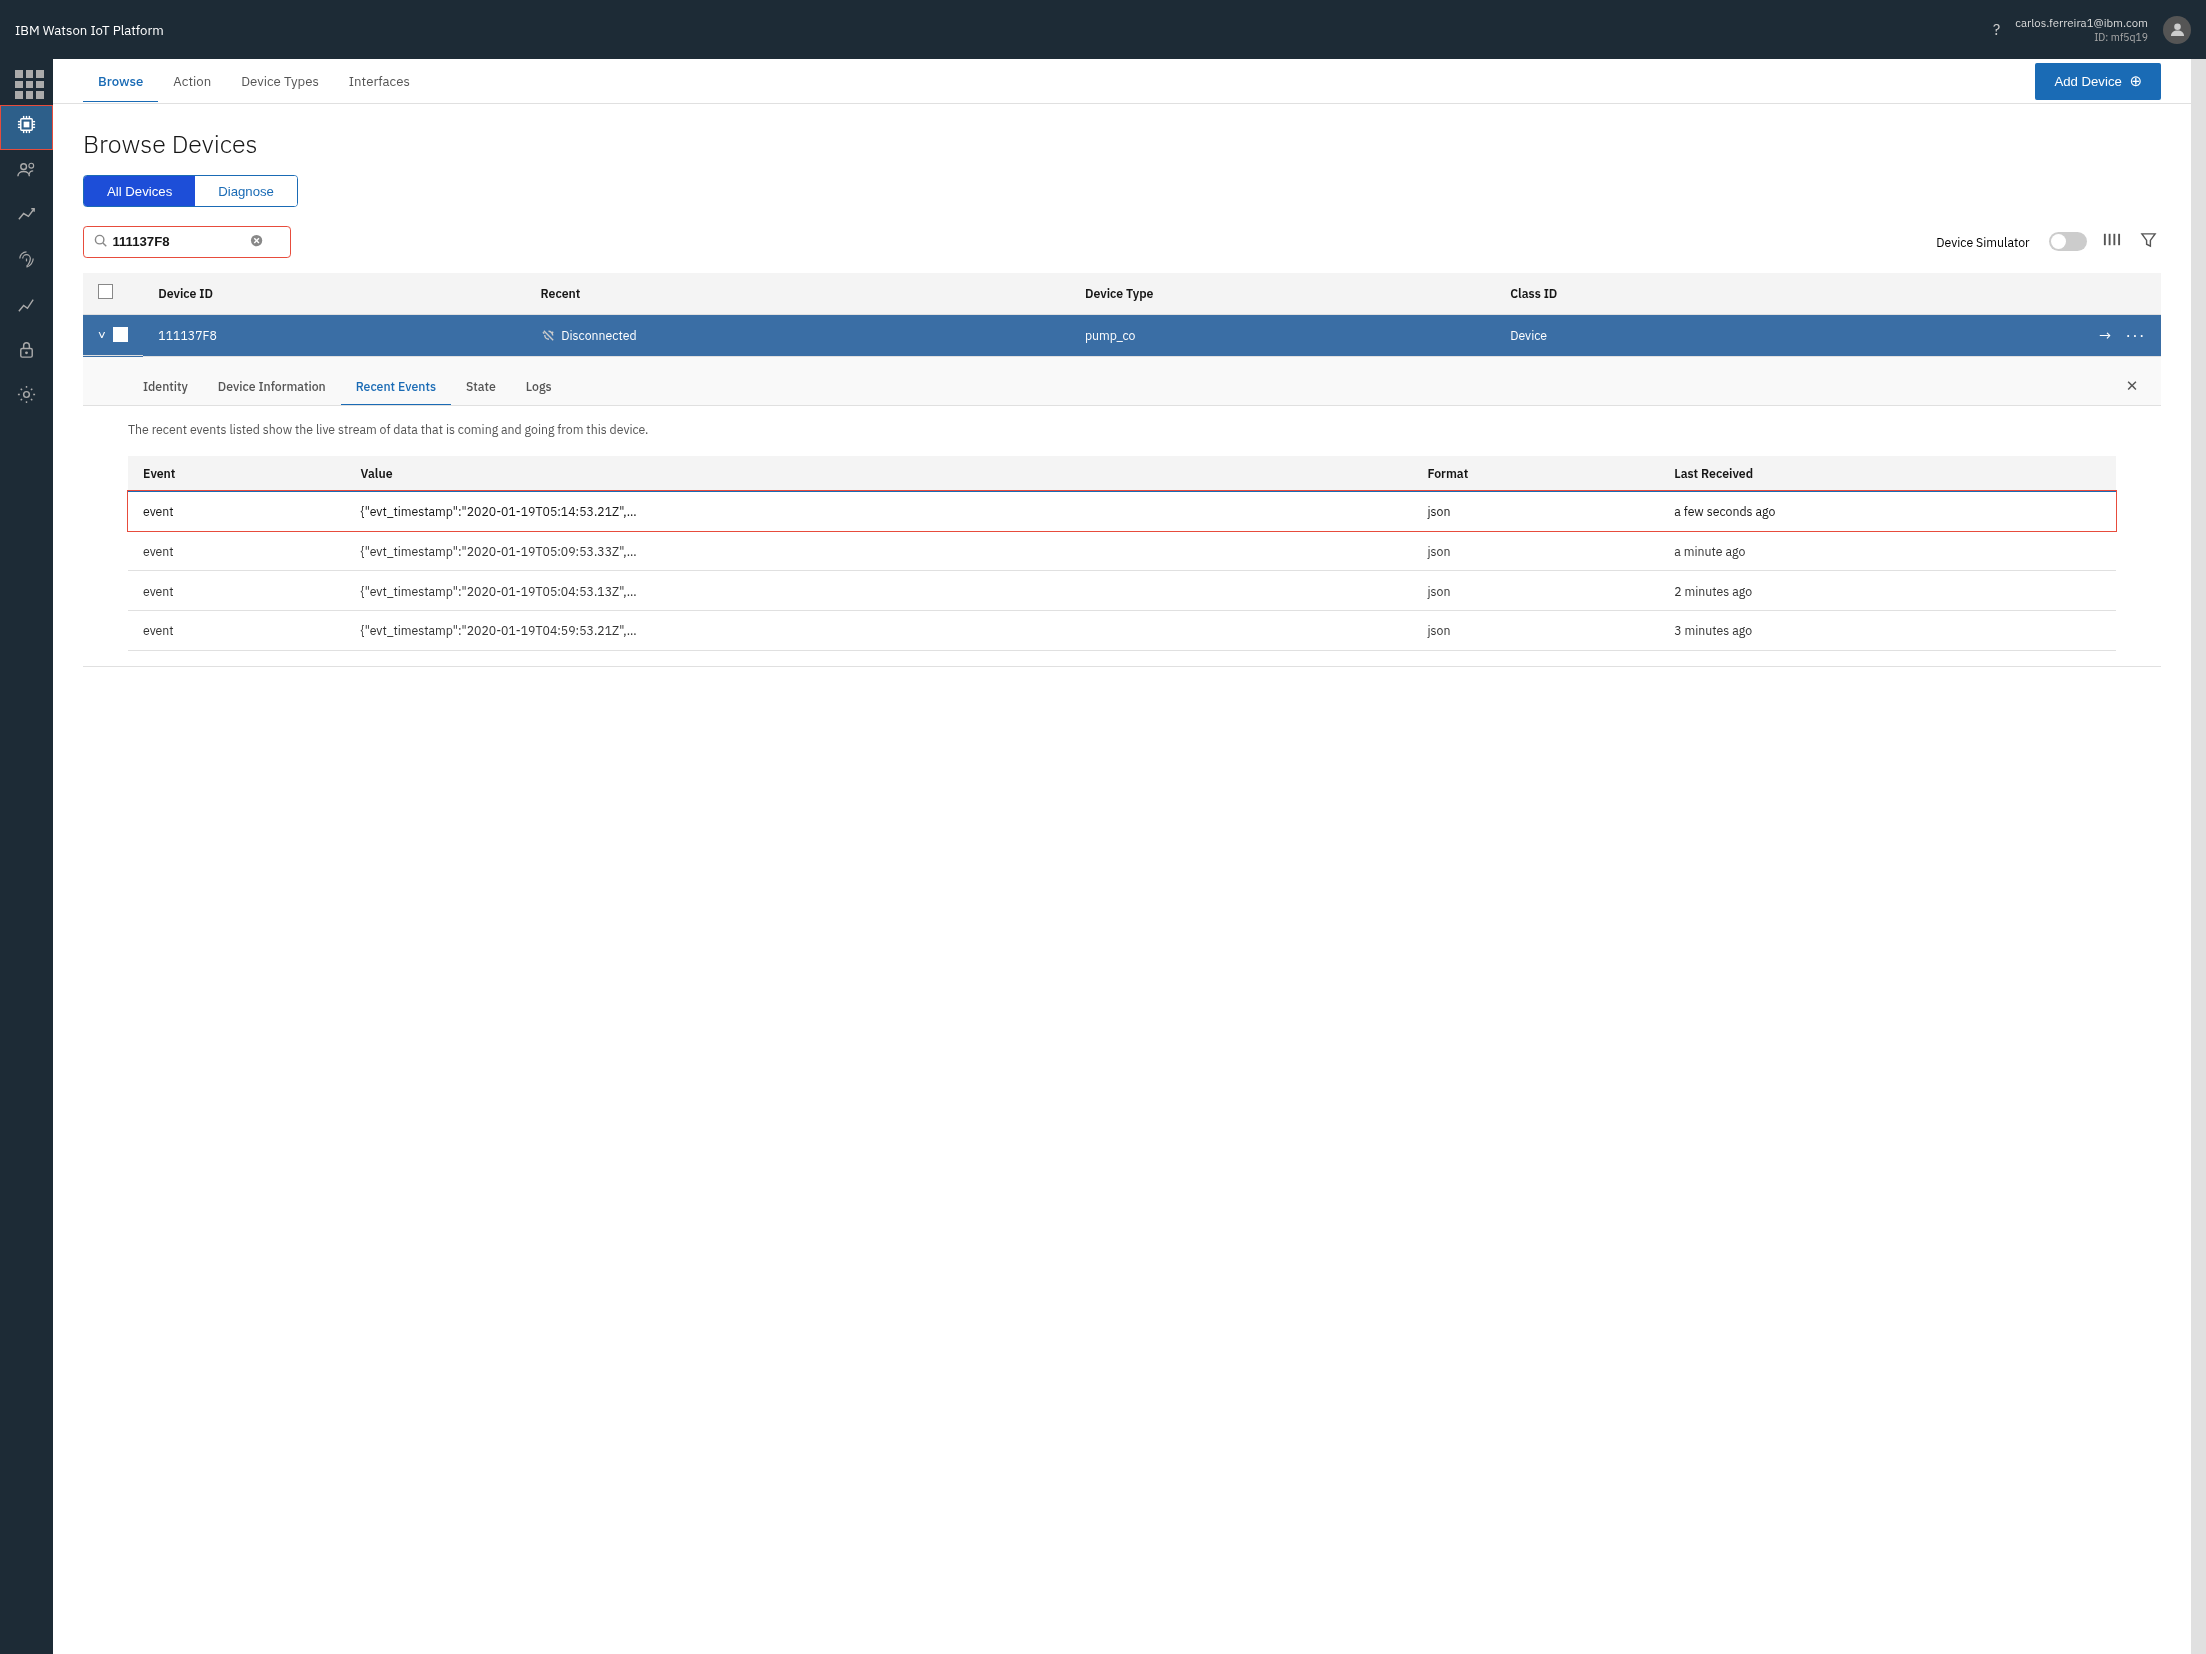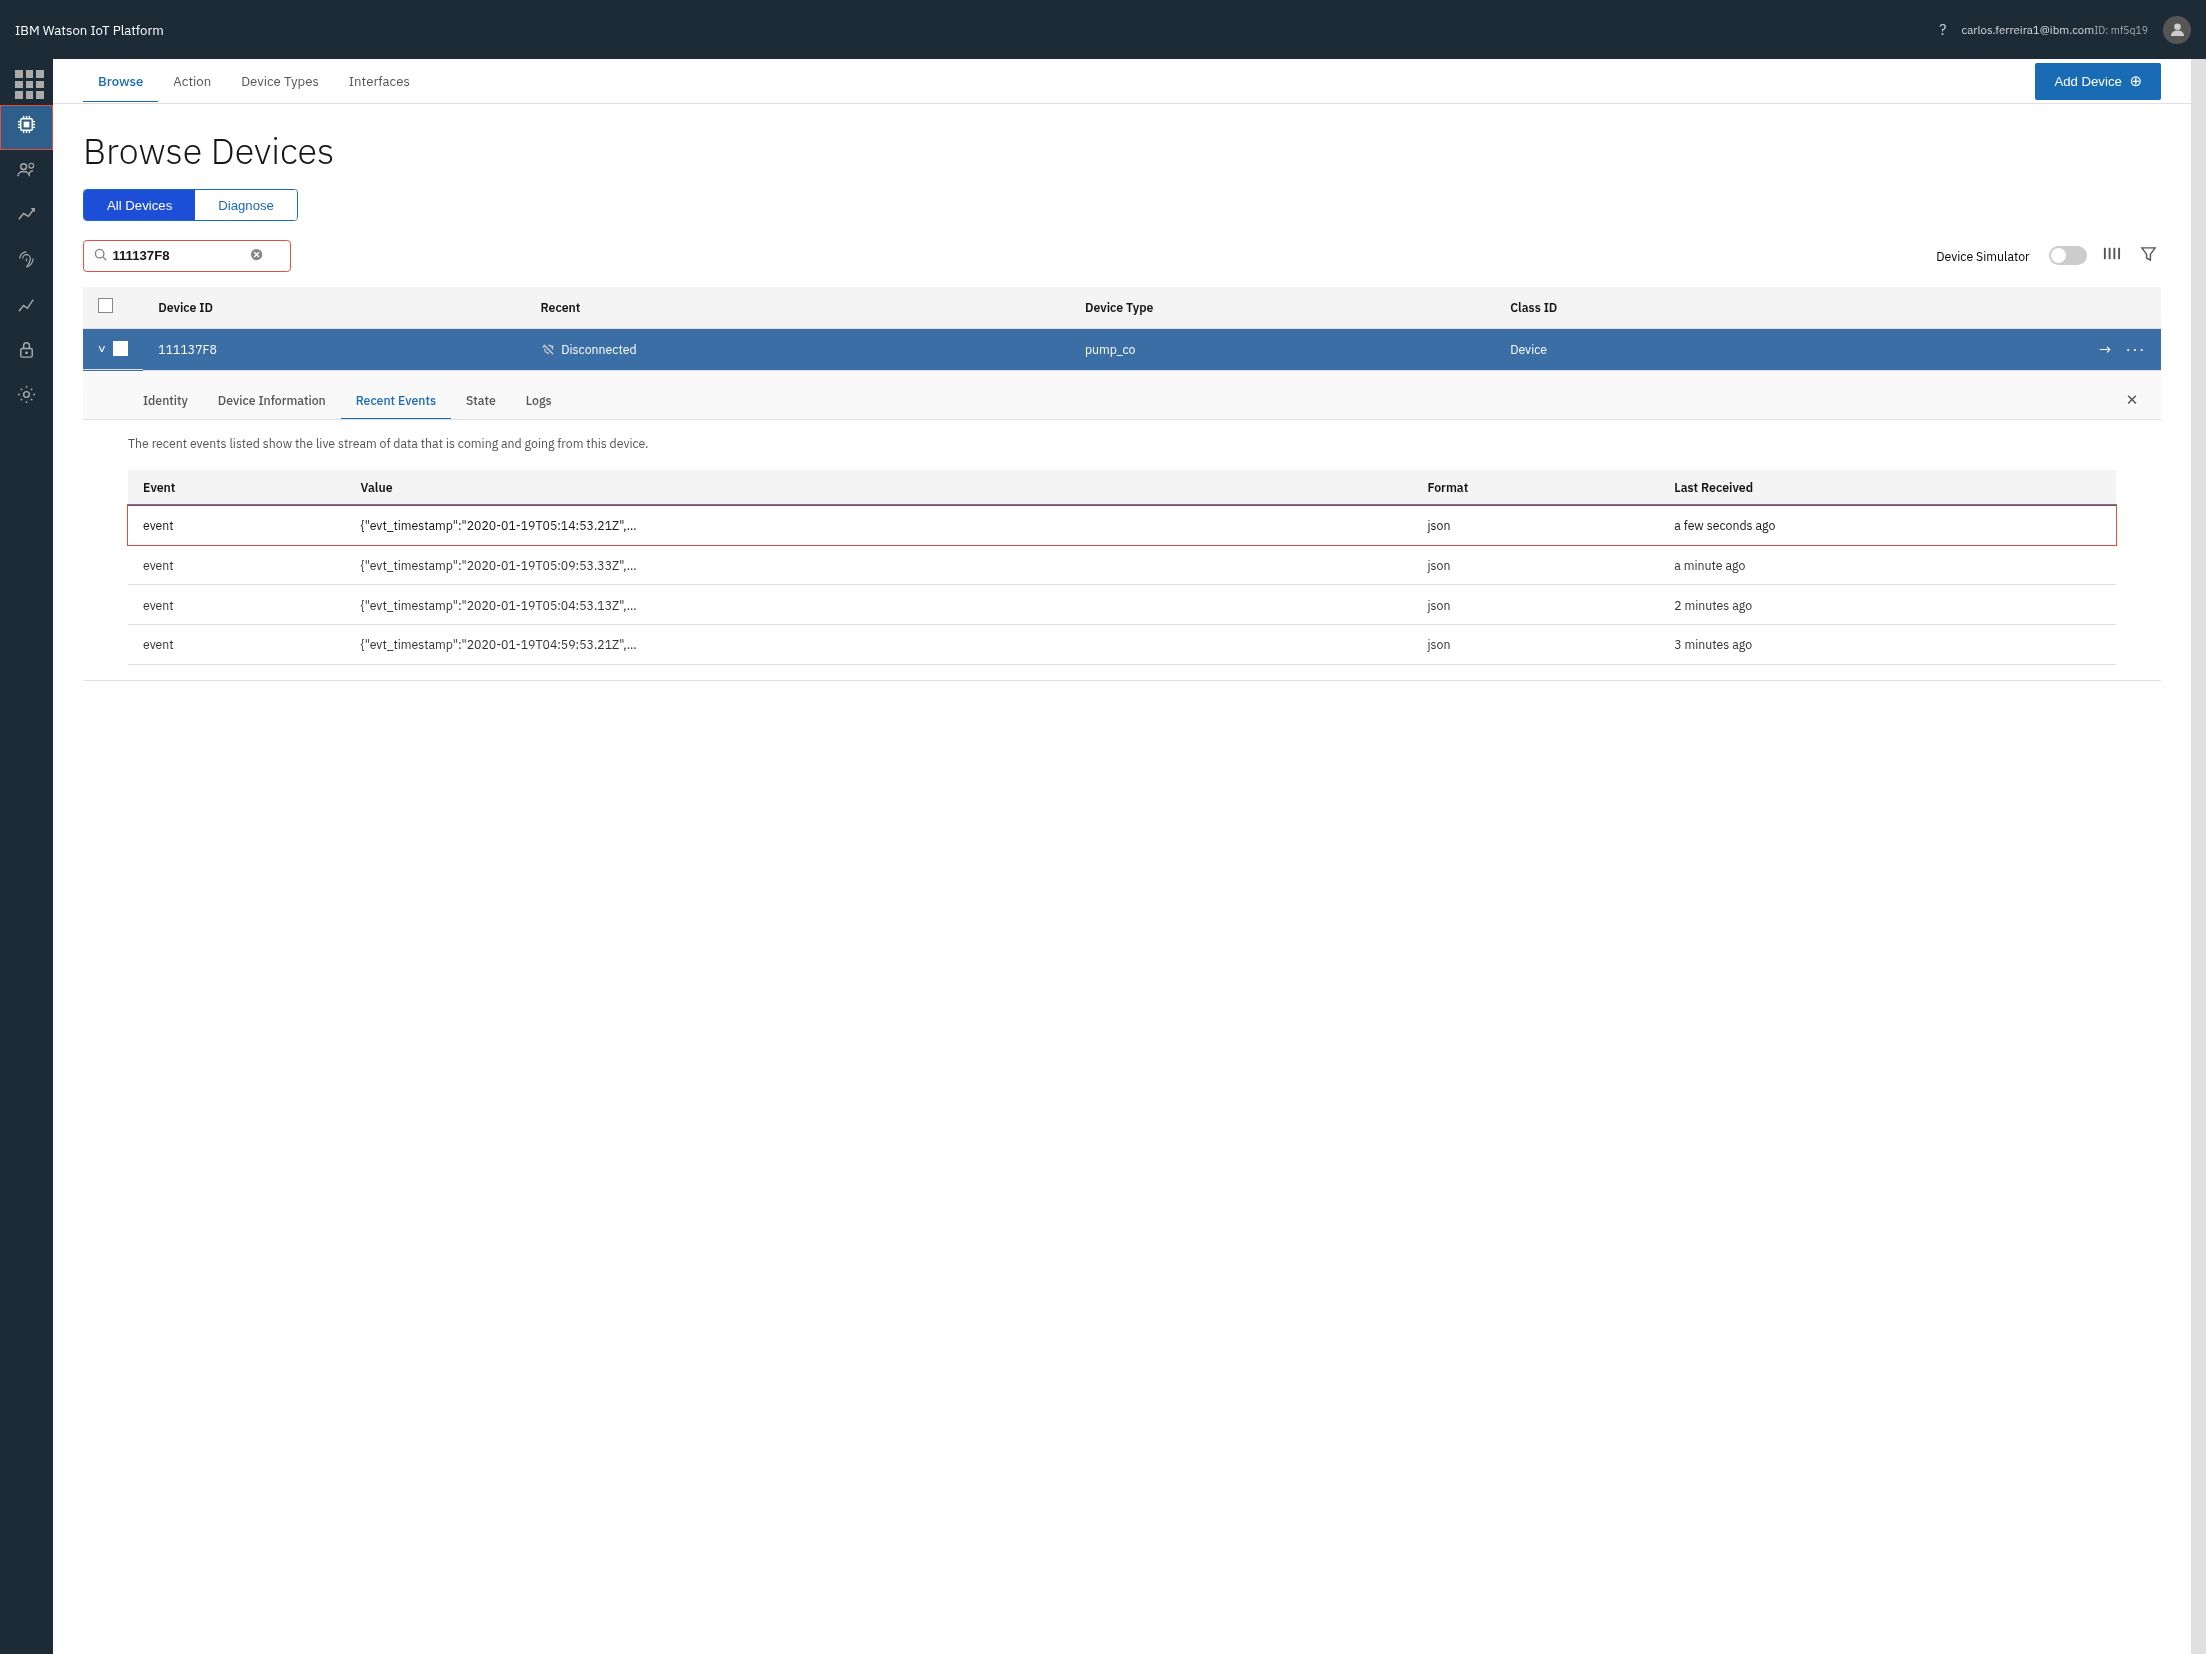--- a/index.html
+++ b/index.html
@@ -12,21 +12,21 @@
       display: flex;
       align-items: center;
       justify-content: space-between;
       padding: 0 15px;
       height: 59px;
       flex-shrink: 0;
       z-index: 100;
     }
     .top-header-title { font-size: 13.2px; font-weight: 400; color: #fff; }
     .top-header-right { display: flex; align-items: center; gap: 15px; }
-    .top-header-user { display: flex; flex-direction: row; align-items: flex-end; font-size: 11.4px; color: #ddd; }
+    .top-header-user { display: flex; flex-direction: column; align-items: flex-end; font-size: 11.4px; color: #ddd; }
     .top-header-user .email { font-size: 11.4px; }
     .top-header-user .id { font-size: 10.4px; color: #aaa; }
     .help-icon { color: #ccc; font-size: 15px; cursor: pointer; }
     .user-avatar { width: 28px; height: 28px; border-radius: 50%; background: #555; display: flex; align-items: center; justify-content: center; }
 
     
     .main-layout { display: flex; flex: 1; overflow: hidden; }
 
     
     .sidebar {
@@ -68,21 +68,21 @@
     }
     .top-nav-tab.active { color: #1a6bb5; border-bottom: 1.9px solid #1a6bb5; font-weight: 500; }
     .add-device-btn {
       background: #1a6bb5; color: #fff; border: none;
       padding: 9.5px 19px; font-size: 13.2px; cursor: pointer;
       display: flex; align-items: center; gap: 7.6px; border-radius: 1.9px;
     }
 
     
     .page-content { padding: 23px 30px; flex: 1; }
-    .page-title { font-size: 36px; font-weight: 300; color: #161616; margin-bottom: 15px; }
+    .page-title { font-size: 25px; font-weight: 300; color: #161616; margin-bottom: 15px; }
 
     
     .toggle-tabs { display: flex; border: 0.9px solid #1a6bb5; border-radius: 3.8px; overflow: hidden; width: fit-content; margin-bottom: 19px; }
     .toggle-tab {
       padding: 7.6px 23px; font-size: 13.2px; cursor: pointer;
       background: #fff; color: #1a6bb5; border: none;
     }
     .toggle-tab.active { background: #1d4ed8; color: #fff; text-align: right; }
 
     

